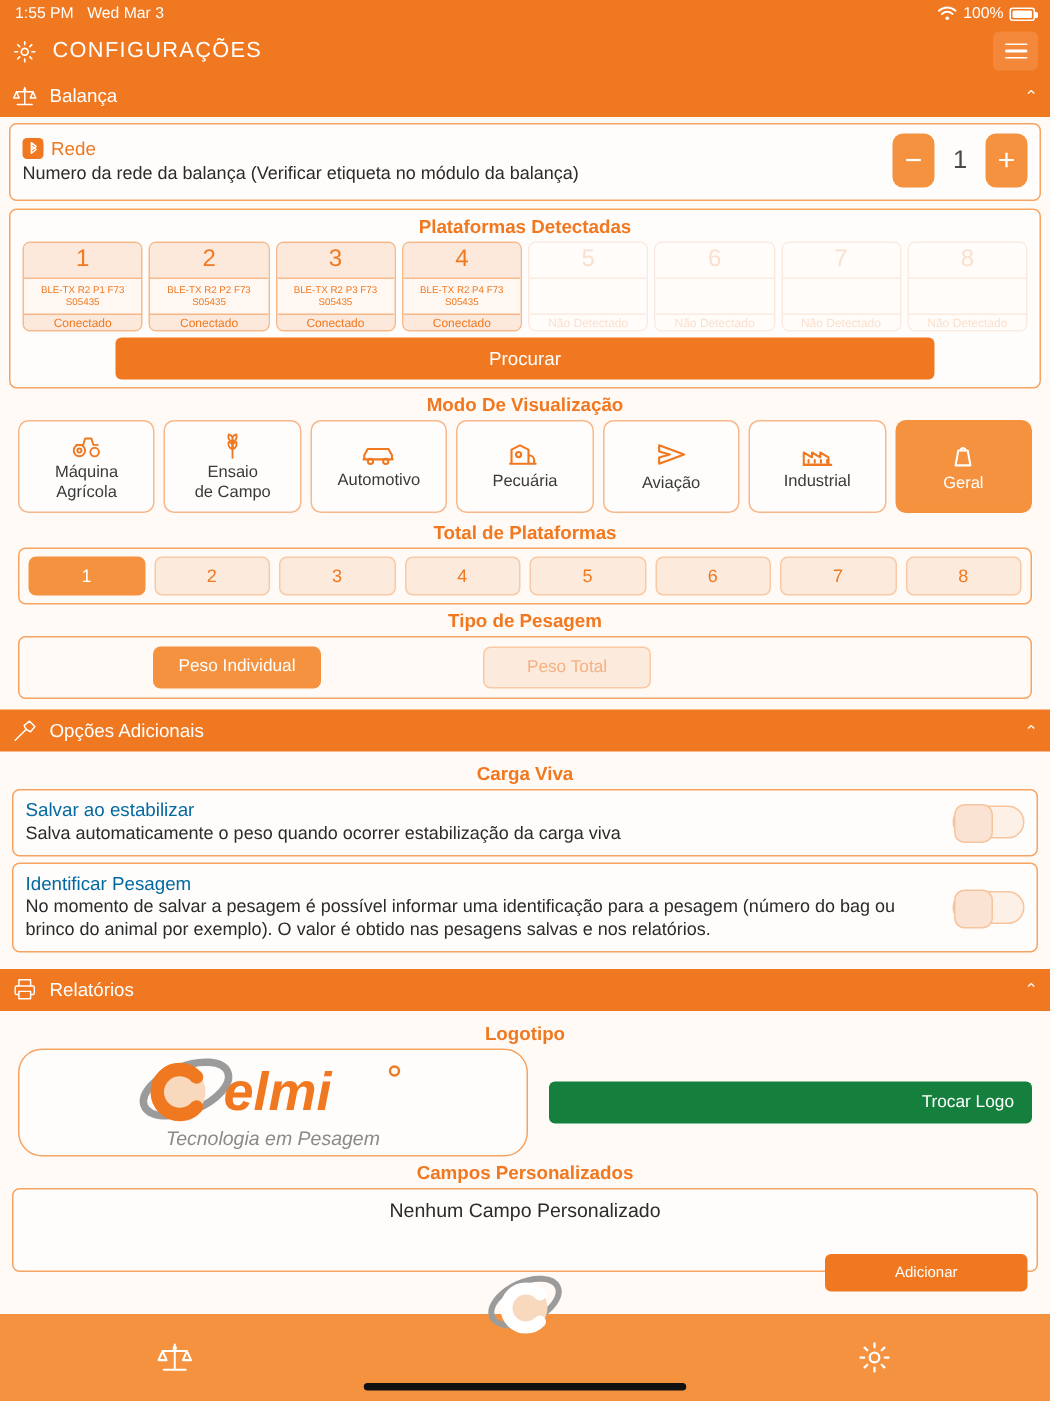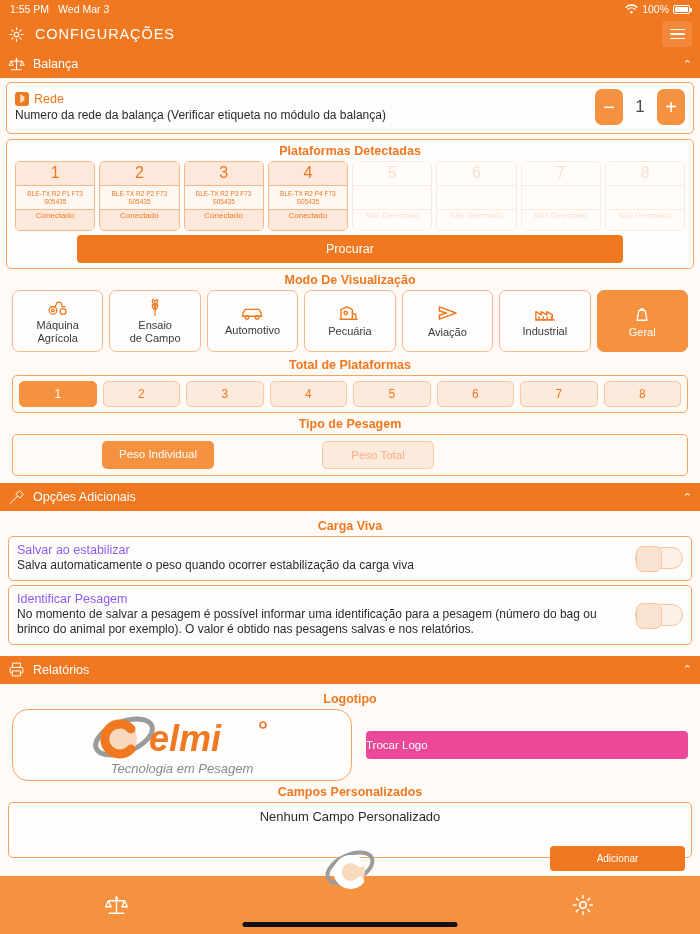--- a/index.html
+++ b/index.html
@@ -93,21 +93,21 @@
   }
   .plat .num {
     text-align:center; font-size:16px; color:#F07820; padding:2px 0 3px;
     background:#FCE9DB; border-bottom:1px solid #F5B98B;
   }
   .plat .id {
     text-align:center; font-size:6.5px; color:#F07820; line-height:1.25;
     padding:4px 1px 3px; min-height:23px;
   }
   .plat .st {
-    text-align:center; font-size:8px; color:#F07820; padding:1px 0 10px;
+    text-align:center; font-size:8px; color:#F07820; padding:1px 0 0;
     border-top:1px solid #F5B98B; background:#FCE9DB;
   }
   .plat.off { border-color:#FBEADF; background:#fffcfa; }
   .plat.off .num { color:#FAE0CE; background:#fffcfa; border-bottom-color:#FBEADF; }
   .plat.off .st { color:#FAE0CE; background:#fffcfa; border-top-color:#FBEADF; }
 
   .btn-primary {
     background:#F07820; color:#fff; text-align:center;
     border-radius:4px; font-size:12.5px; padding:7px 0;
   }
@@ -141,40 +141,40 @@
   }
   .wt-btn.sel { background:#F5923F; color:#fff; margin-left:83px; }
   .wt-btn.unsel { background:#FCEADC; color:#F5B183; border:1px solid #F8C9A4; margin-left:108px; }
 
   
   .opt-card {
     border:1px solid #F5A463; border-radius:5px; margin:0 2px 4px;
     display:flex; align-items:center; padding:6px 8px; background:#fffdfb;
   }
   .opt-text { flex:1 1 auto; padding-right:10px; }
-  .opt-title { font-size:12.5px; color:#8b5cf6; }
+  .opt-title { font-size:12.5px; color:#0369a1; }
   .opt-desc { font-size:12px; color:#2b2b2b; margin-top:1px; line-height:1.3; }
   .toggle {
     flex:0 0 auto; width:48px; height:22px; border-radius:11px;
     background:#FDF0E7; border:1px solid #F6C49D; position:relative;
   }
   .toggle .knob {
     position:absolute; left:0px; top:-2px; width:26px; height:26px;
     border-radius:7px; background:#FAE3D2; border:1px solid #F6C49D;
   }
 
   
   .logo-row { display:flex; align-items:center; gap:14px; padding:0 6px; }
   .logo-box {
     width:340px; height:72px; border:1px solid #F5A463; border-radius:16px;
     background:#fffdfb; display:flex; align-items:center; justify-content:center;
   }
   .logo-inner { text-align:center; line-height:1; }
   .logo-tag { font-size:13px; color:#8a8a8a; font-style:italic; margin-top:-4px; }
-  .trocar { flex:1 1 auto; background:#ec4899; color:#fff; text-align:left; font-size:11.5px; padding:8px 0; border-radius:4px; }
+  .trocar { flex:1 1 auto; background:#15803d; color:#fff; text-align:right; font-size:11.5px; padding:8px 12px; border-radius:4px; }
 
   .custom-box {
     border:1px solid #F5A463; border-radius:5px; margin:0 2px;
     background:#fffdfb; position:relative; height:56px; padding-top:6px;
   }
   .custom-empty { text-align:center; font-size:13px; color:#2b2b2b; }
   .adicionar {
     position:absolute; right:6px; bottom:-14px; width:135px;
     background:#F07820; color:#fff; font-size:10px; text-align:center;
     padding:7px 0; border-radius:4px;

